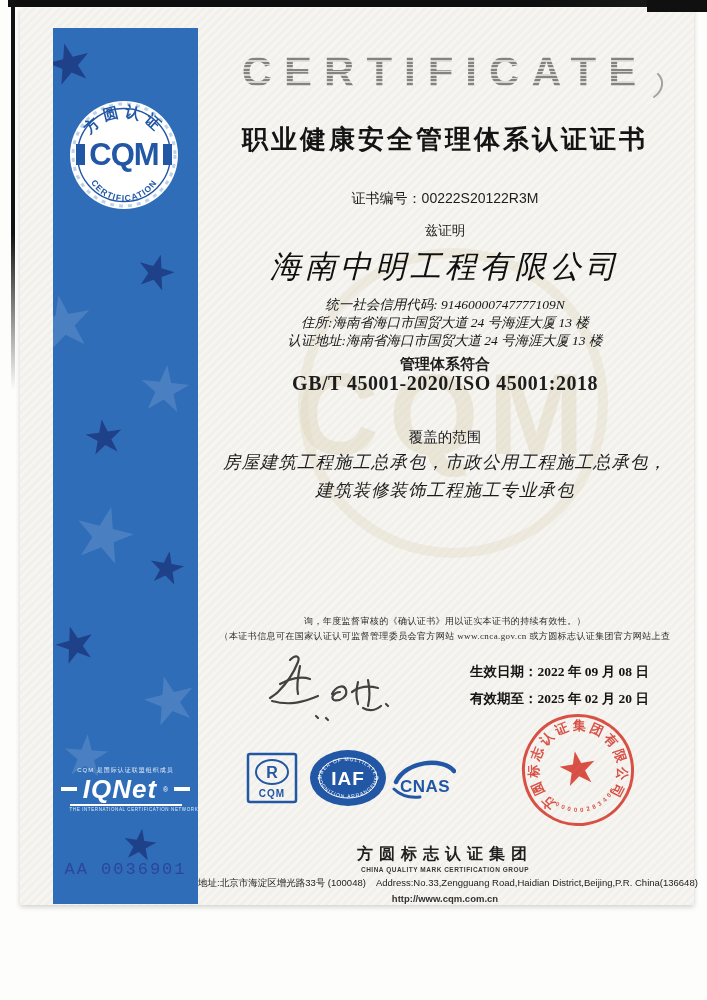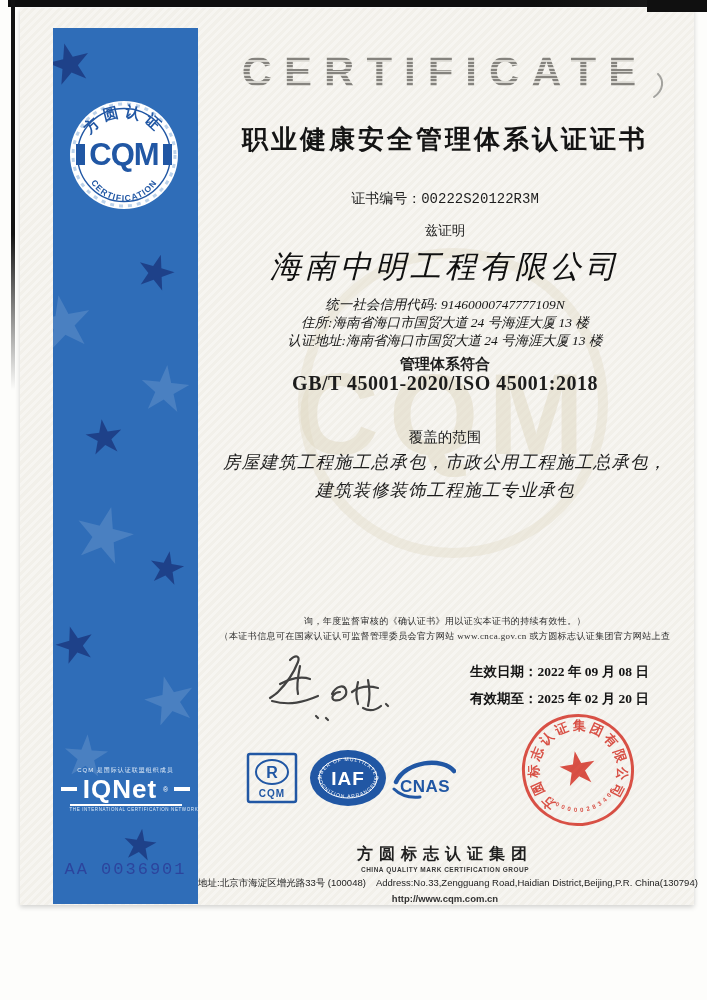--- a/index.html
+++ b/index.html
@@ -39,21 +39,21 @@
   .star::before { content:"★"; }
   .star.dk { color:#1d3e86; opacity:.92; }
   .star.lt { color:#ffffff; opacity:.13; }
 
   .cqm-badge { position:absolute; left:16px; top:72px; }
 
   .iqnet { position:absolute; left:4px; top:738px; width:137px; text-align:center; }
   .iqnet-above { font-size:6px; color:#e8f1fa; letter-spacing:1px; white-space:nowrap; }
   .iqnet-row { display:flex; align-items:center; justify-content:center; gap:6px; color:#fff; margin-top:1px; }
   .iqnet-dash { width:16px; height:4px; background:#fff; }
-  .iqnet-name { font-size:26px; font-weight:bold; letter-spacing:1px; line-height:1; }
+  .iqnet-name { font-size:26px; font-weight:bold; letter-spacing:1px; line-height:1;font-style:italic; }
   .iqnet-reg { font-size:7px; vertical-align:top; }
   .iqnet-below { margin:2px auto 0; width:112px; border-top:2px solid #fff;
     font-size:4.5px; color:#dce9f6; padding-top:1px; letter-spacing:.6px; white-space:nowrap; }
 
   .panel-serial { position:absolute; left:0; right:0; top:832px; text-align:center;
     font-family:"Liberation Mono","DejaVu Sans Mono",monospace;
     font-size:17px; letter-spacing:2px; color:#2c3e99; opacity:.85; }
 
   
   .main { position:absolute; left:178px; top:0; width:494px; height:100%; }
@@ -61,21 +61,21 @@
 
   .cert-head { top:40px; font-size:42px; font-weight:bold; letter-spacing:12px;
     color:#a3a19c; white-space:nowrap; }
   @supports (-webkit-background-clip: text) {
     .cert-head {
       background:repeating-linear-gradient(180deg,#85837e 0 2px,#d9d7d1 2px 3.5px);
       -webkit-background-clip:text; background-clip:text; color:transparent; }
   }
   .title { top:114px; font-size:26px; font-weight:bold; letter-spacing:3px; color:#141414; }
   .certno { top:182px; font-size:14px; font-family:"Liberation Serif","DejaVu Serif",serif; }
-  .certno .num { font-family:Liberation Mono, monospace; }
+  .certno .num { font-family:Liberation Sans, sans-serif; }
   .certify { top:214px; font-size:13.5px; font-family:"Liberation Serif",serif; }
   .company { top:238px; font-size:31px; font-style:italic; letter-spacing:4px;
     font-family:"Liberation Serif","DejaVu Serif",serif; color:#101010; }
   .script { font-style:italic; font-family:"Liberation Serif","DejaVu Serif",serif; color:#151515; }
   .l1 { top:288px; font-size:13.5px; }
   .l2 { top:306px; font-size:13.5px; }
   .l3 { top:324px; font-size:13.5px; }
   .conform { top:347px; font-size:15px; font-weight:bold; font-family:"Liberation Serif",serif; }
   .standard { top:364px; font-size:20px; font-weight:bold; letter-spacing:.5px;
     font-family:"Liberation Serif","DejaVu Serif",serif; }
@@ -278,21 +278,21 @@
         <span class="arc" style="position: absolute; left: 50%; top: 50%; font-size: 6px; transform: translate(-50%, -50%) rotate(-22.7273deg) translateY(40px);">3</span>
         <span class="arc" style="position: absolute; left: 50%; top: 50%; font-size: 6px; transform: translate(-50%, -50%) rotate(-31.8182deg) translateY(40px);">4</span>
         <span class="arc" style="position: absolute; left: 50%; top: 50%; font-size: 6px; transform: translate(-50%, -50%) rotate(-40.9091deg) translateY(40px);">0</span>
         <span class="arc" style="position: absolute; left: 50%; top: 50%; font-size: 6px; transform: translate(-50%, -50%) rotate(-50deg) translateY(40px);">5</span>
       </div>
 
     <div class="footer">
       <div class="f-name">方圆标志认证集团</div>
       <div class="f-name-en">CHINA QUALITY MARK CERTIFICATION GROUP</div>
       <div class="f-addr">
-        <span>地址:北京市海淀区增光路33号 (100048)</span><span>Address:No.33,Zengguang Road,Haidian District,Beijing,P.R. China(130794)</span>
+        <span>地址:北京市海淀区增光路33号 (100048)</span><span>Address:No.33,Zengguang Road,Haidian District,Beijing,P.R. China(136648)</span>
       </div>
       <div class="f-web">http://www.cqm.com.cn</div>
     </div>
 
     <svg class="pen-mark" width="26" height="32" viewBox="0 0 26 32">
       <path d="M18,4 C24,10 24,20 14,27" fill="none" stroke="#8f8f8b" stroke-width="2" stroke-linecap="round" opacity="0.8"></path>
     </svg>
 
   </div>
 

